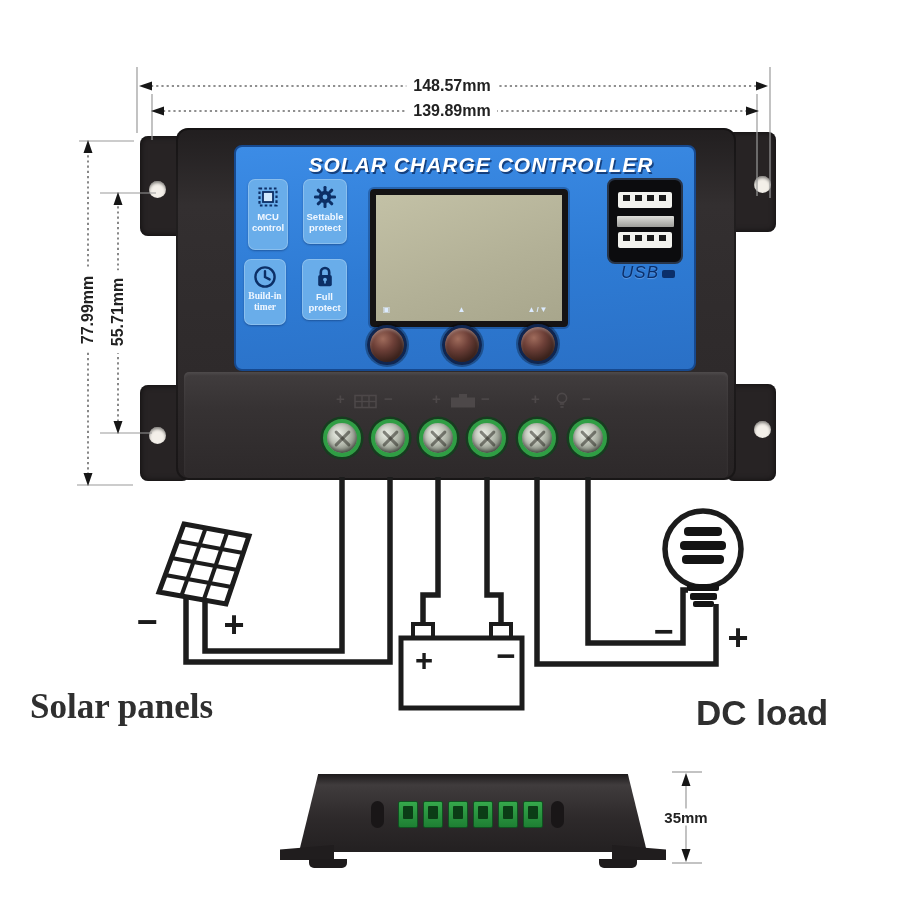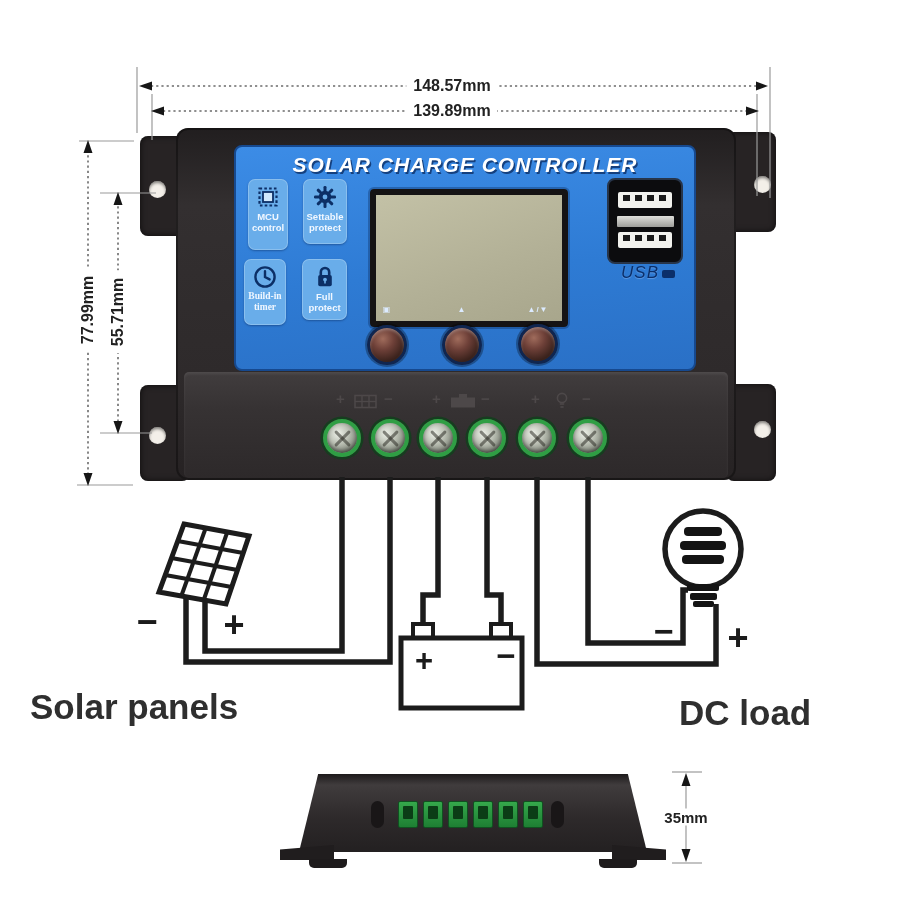--- a/index.html
+++ b/index.html
@@ -19,21 +19,21 @@
   .hole{position:absolute;width:17px;height:17px;border-radius:50%;background:#f3efe9;
         box-shadow:inset 0 2px 3px rgba(0,0,0,.45);}
   #front-body{position:absolute;left:176px;top:128px;width:560px;height:352px;z-index:3;
         background:linear-gradient(180deg,#211e1f 0%,#332f30 22%,#2e2a2b 70%,#262223 100%);
         border-radius:12px;box-shadow:inset 0 0 0 2px rgba(0,0,0,.35);}
   #faceplate{position:absolute;left:234px;top:145px;width:462px;height:226px;z-index:4;
         background:linear-gradient(175deg,#3c8ce6 0%,#2e7bd4 55%,#2a70c6 100%);
         border:2px solid #16498f;border-radius:8px;box-sizing:border-box;}
   #title{position:absolute;left:0;top:6px;width:100%;text-align:center;color:#ffffff;
         font-size:21px;font-weight:bold;font-style:italic;letter-spacing:1px;
-        text-shadow:1.5px 2px 0 #15407e;white-space:nowrap;}
+        text-shadow:1.5px 2px 0 #15407e;white-space:nowrap;padding-left:16px;}
   .tile{position:absolute;background:#69adea;border-radius:7px;
         box-shadow:inset 0 0 0 1px rgba(255,255,255,.22), 0 1px 2px rgba(0,20,60,.35);}
   .tile svg{display:block;margin:5px auto 1px auto;}
   .tile-label{display:block;text-align:center;color:#f0f7ff;font-size:9.5px;line-height:11px;
         font-weight:600;}
   #lcd{position:absolute;left:134px;top:42px;width:186px;height:126px;background:
         linear-gradient(160deg,#c3c1a6 0%,#b2b096 60%,#a8a68c 100%);
         border:6px solid #151314;border-radius:4px;box-shadow:0 0 0 2px rgba(10,40,90,.35);}
   .btn-label{position:absolute;width:40px;text-align:center;color:#dcebff;font-size:8px;
         font-weight:bold;letter-spacing:1px;}
@@ -287,22 +287,22 @@
     <span class="mark" style="left:398px;top:18px;">−</span>
 
     <div class="screw" style="left:139px;top:47px;"></div>
     <div class="screw" style="left:187px;top:47px;"></div>
     <div class="screw" style="left:235px;top:47px;"></div>
     <div class="screw" style="left:284px;top:47px;"></div>
     <div class="screw" style="left:334px;top:47px;"></div>
     <div class="screw" style="left:385px;top:47px;"></div>
   </div>
 
-  <div class="comp-label" style="left:30px;top:687px;">Solar panels</div>
-  <div class="comp-label" style="left:679px;top:693px;">DC load</div>
+  <div class="comp-label" style="left:30px;top:687px;font-family:Liberation Serif, serif;">Solar panels</div>
+  <div class="comp-label" style="left:696px;top:693px;">DC load</div>
 
   <div id="side-body"></div>
   <div class="side-foot" style="left:280px;top:845px;width:54px;clip-path:polygon(0 30%,100% 0,100% 100%,0 100%);"></div>
   <div class="side-foot" style="left:612px;top:845px;width:54px;clip-path:polygon(0 0,100% 30%,100% 100%,0 100%);"></div>
   <div class="side-tab" style="left:309px;top:859px;width:38px;"></div>
   <div class="side-tab" style="left:599px;top:859px;width:38px;"></div>
   <div class="side-slot" style="left:371px;top:801px;"></div>
   <div class="side-slot" style="left:551px;top:801px;"></div>
   <div class="side-terminal" style="left:398px;top:801px;">
       <div class="t-hole"></div>

